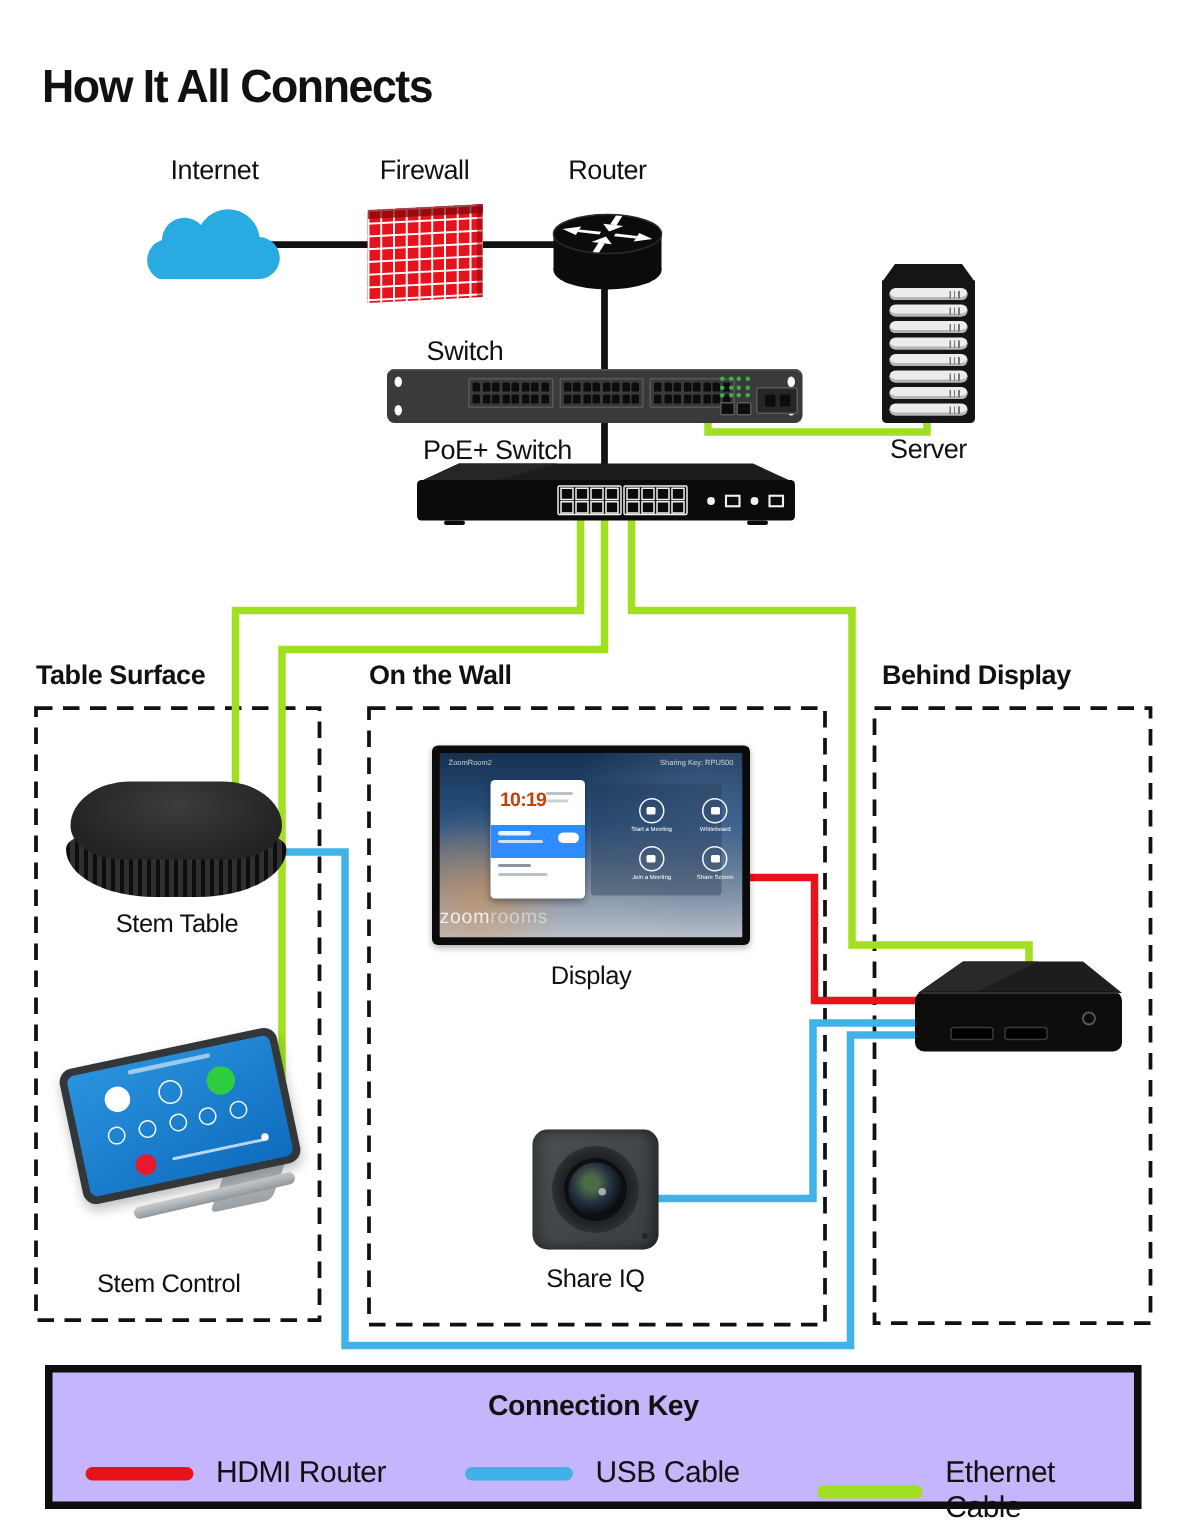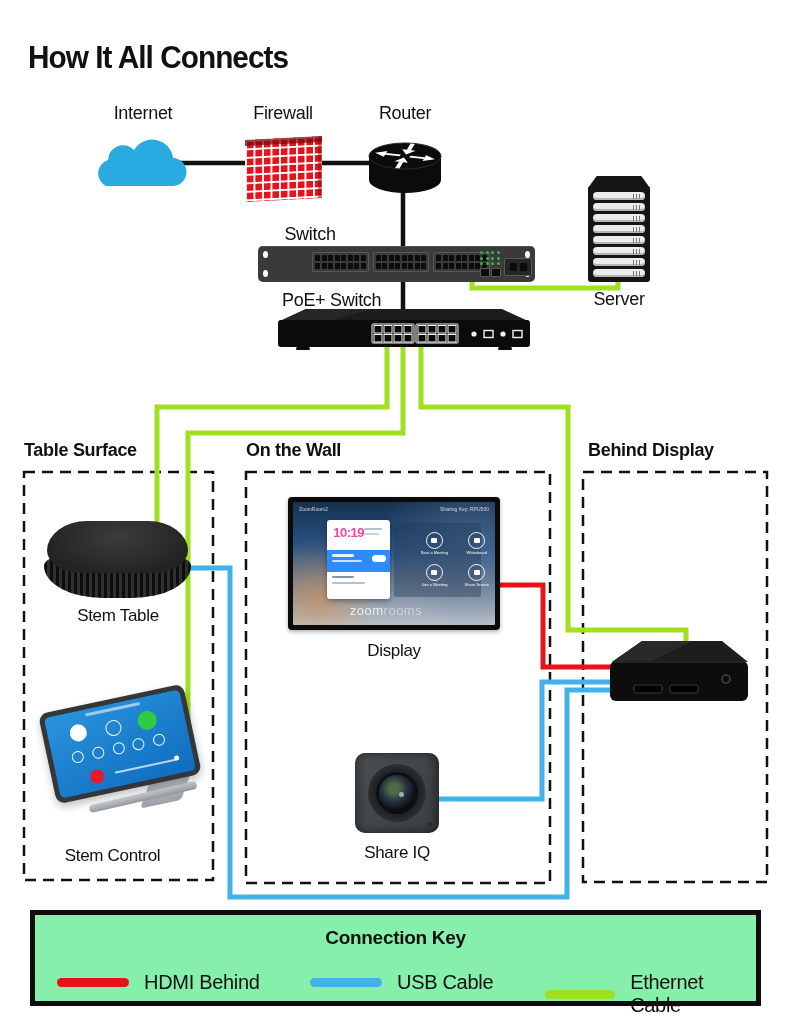--- a/index.html
+++ b/index.html
@@ -73,46 +73,46 @@
   .tv{left:288px;top:497px;width:212px;height:133px;background:#0b0b0b;border-radius:4px;
       padding:5px;box-sizing:border-box;box-shadow:0 2px 4px rgba(0,0,0,.3);}
   .tv-screen{position:relative;width:100%;height:100%;overflow:hidden;border-radius:1px;
      background:
        radial-gradient(circle at 12% 78%, rgba(235,140,50,.45), transparent 30%),
        radial-gradient(circle at 88% 30%, rgba(90,120,160,.5), transparent 45%),
        linear-gradient(180deg,#16314f 0%,#2a5585 38%,#76879c 68%,#b8c0ca 100%);}
   .tv-text{position:absolute;color:#fff;font-size:5px;opacity:.75;}
   .zr-card{position:absolute;left:17%;top:15%;width:31%;height:64%;background:#fff;border-radius:3px;
            overflow:hidden;box-shadow:0 2px 5px rgba(0,0,0,.35);}
-  .zr-time{font-size:13px;font-weight:700;color:#ec4899;margin:5px 0 0 6px;letter-spacing:-.5px;}
+  .zr-time{font-size:13px;font-weight:700;color:#c2410c;margin:5px 0 0 6px;letter-spacing:-.5px;}
   .zr-blue{position:absolute;left:0;top:38%;width:100%;height:27%;background:#2d8cff;}
   .bar{position:absolute;border-radius:2px;}
   .zr-panel{position:absolute;left:50%;top:17%;width:43%;height:60%;background:rgba(35,55,80,.40);border-radius:2px;}
   .action{position:absolute;width:32%;text-align:center;color:#fff;}
   .action .ring{margin:0 auto;width:15px;height:15px;border:1.3px solid rgba(255,255,255,.95);border-radius:50%;
                 display:flex;align-items:center;justify-content:center;}
   .action .glyph{width:6px;height:5px;background:#fff;border-radius:1px;}
   .action .alabel{font-size:4px;margin-top:1px;white-space:nowrap;overflow:hidden;}
-  .watermark{position:absolute;left:0;right:16px;bottom:6%;text-align:center;font-size:13px;color:#fff;letter-spacing:.5px;}
+  .watermark{position:absolute;left:0;right:16px;bottom:6%;font-size:13px;color:#fff;letter-spacing:.5px;}
   .wm2{opacity:.45;} .wm1{opacity:.8;}
   
   .huddly{left:355px;top:753px;width:84px;height:80px;background:linear-gradient(135deg,#4b4f52,#3a3e41);
           border-radius:10px;box-shadow:inset -5px 0 8px rgba(0,0,0,.35), inset 5px 0 8px rgba(0,0,0,.25);}
   .lens-ring{position:absolute;left:13px;top:11px;width:58px;height:58px;border-radius:50%;
              background:radial-gradient(circle,#202325 55%,#2c3032 70%,#212426 100%);}
   .lens{position:absolute;left:11px;top:11px;width:36px;height:36px;border-radius:50%;
         background:radial-gradient(circle at 42% 38%, #4d6b46 0 16%, #253241 42%, #07090c 75%);
         box-shadow:0 0 0 3px #0c0e10;}
   .lens-glint{position:absolute;left:20px;top:17px;width:5px;height:5px;border-radius:50%;background:rgba(255,255,255,.55);}
   .screw{position:absolute;right:7px;bottom:7px;width:4px;height:4px;border-radius:50%;background:#232527;}
   
   .minipc{left:608px;top:638px;width:142px;height:66px;}
   .pclabel{left:598px;top:716px;width:162px;}
   
-  .keybox{left:30px;top:910px;width:731px;height:96px;border:5px solid #0d0d0d;box-sizing:border-box;background:#86efac;}
+  .keybox{left:30px;top:910px;width:731px;height:96px;border:5px solid #0d0d0d;box-sizing:border-box;background:#c4b5fd;}
   .keytitle{position:absolute;left:0;right:0;top:12px;text-align:center;font-size:19px;font-weight:700;letter-spacing:-.3px;}
   .keyitem{position:absolute;top:56px;display:flex;align-items:center;gap:15px;}
   .swatch{width:72px;height:9px;border-radius:4.5px;}
   .keylabel{font-size:20px;letter-spacing:-.3px;}
 </style>
 </head>
 <body>
 
 <div class="canvas">
 
@@ -412,21 +412,21 @@
     <line x1="6" y1="24" x2="138" y2="24" stroke="#3d3d3d" stroke-width="1"></line>
     <rect x="26" y="47" width="28" height="8" rx="2" fill="#000" stroke="#3a3a3a" stroke-width="1"></rect>
     <rect x="62" y="47" width="28" height="8" rx="2" fill="#000" stroke="#3a3a3a" stroke-width="1"></rect>
     <circle cx="118" cy="41" r="4" fill="#0d0d0d" stroke="#5a5a5a" stroke-width="1.2"></circle>
   </svg>
 
   <div class="abs keybox">
     <div class="keytitle">Connection Key</div>
     <div class="keyitem" style="left:22px;">
       <span class="swatch" style="background: rgb(232, 18, 27);"></span>
-      <span class="keylabel">HDMI Behind</span>
+      <span class="keylabel">HDMI Router</span>
     </div>
     <div class="keyitem" style="left:275px;">
       <span class="swatch" style="background: rgb(65, 178, 232);"></span>
       <span class="keylabel">USB Cable</span>
     </div>
     <div class="keyitem" style="left:510px;">
       <span class="swatch" style="background: rgb(160, 224, 32);"></span>
       <span class="keylabel">Ethernet Cable</span>
     </div>
   </div>

